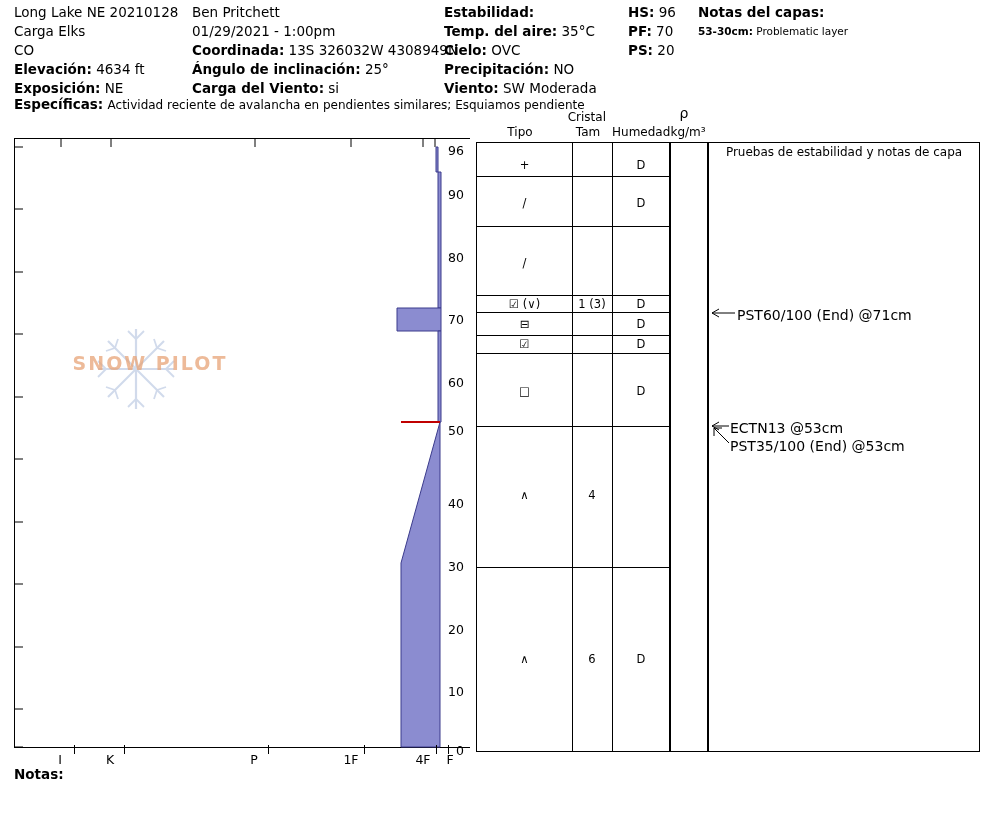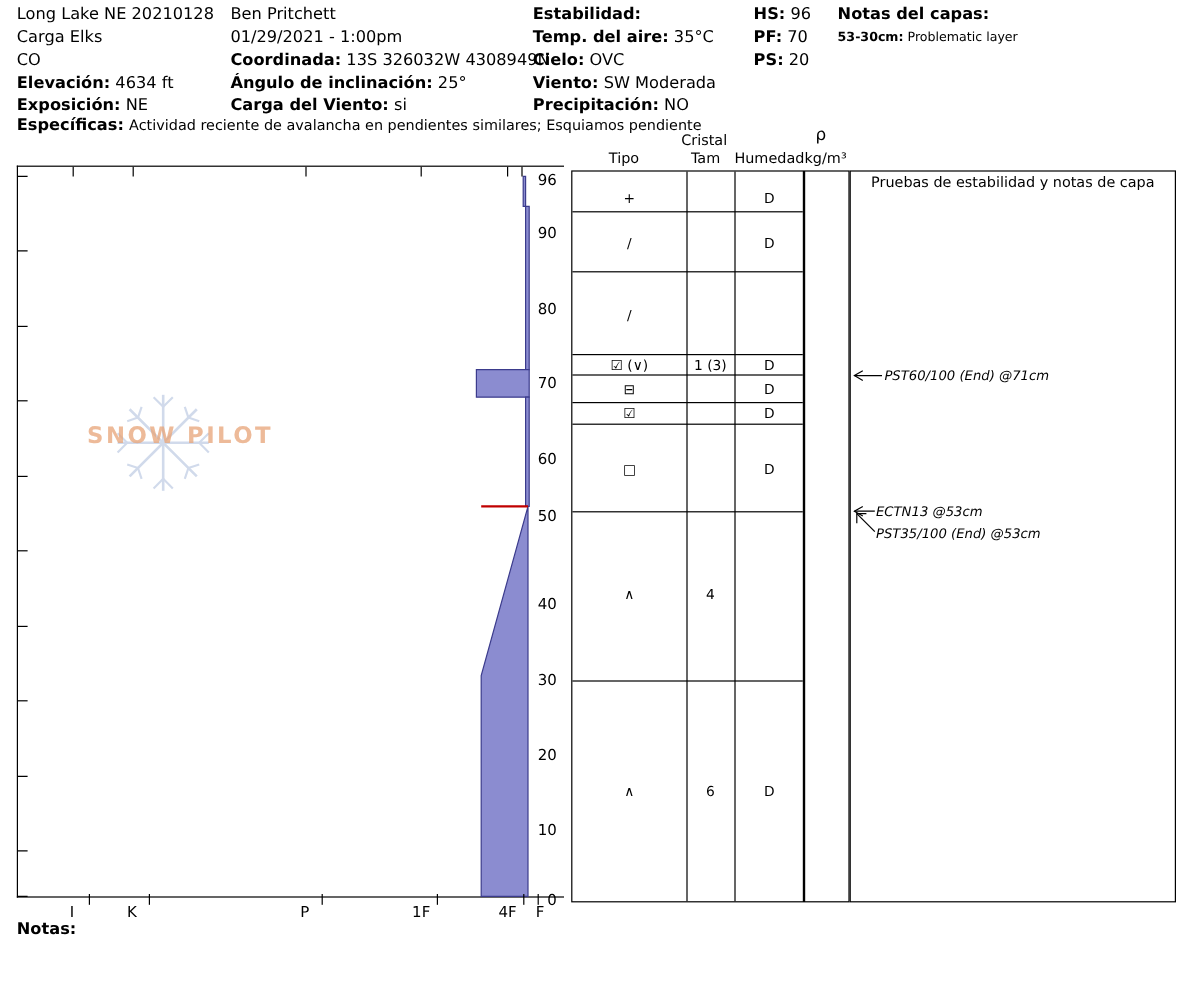--- a/index.html
+++ b/index.html
@@ -163,23 +163,22 @@
     right: 0;
   }
   .cell {
     position: absolute;
     font-size: 11.5px;
     text-align: center;
     transform: translateY(-50%);
   }
   .note-txt {
     position: absolute;
-    font-size: 11px;
+    font-size: 14px;
     white-space: nowrap;
-    font-style: italic;
   }
 
   .notas-bottom {
     position: absolute;
     left: 14px;
     top: 766px;
     font-size: 13.5px;
     font-weight: bold;
   }
 
@@ -230,26 +229,26 @@
       </div>
       <div class="hrow">
         <span class="lbl">Temp. del aire:</span>
         <span class="val">35°C</span>
       </div>
       <div class="hrow">
         <span class="lbl">Cielo:</span>
         <span class="val">OVC</span>
       </div>
       <div class="hrow">
+        <span class="lbl">Precipitación:</span>
+        <span class="val">NO</span>
+      </div>
+      <div class="hrow">
         <span class="lbl">Viento:</span>
         <span class="val">SW Moderada</span>
-      </div>
-      <div class="hrow">
-        <span class="lbl">Precipitación:</span>
-        <span class="val">NO</span>
       </div>
     </div>
 
     <div class="hcol col4">
       <div class="hrow">
         <span class="lbl">HS:</span>
         <span class="val">96</span>
       </div>
       <div class="hrow">
         <span class="lbl">PF:</span>

